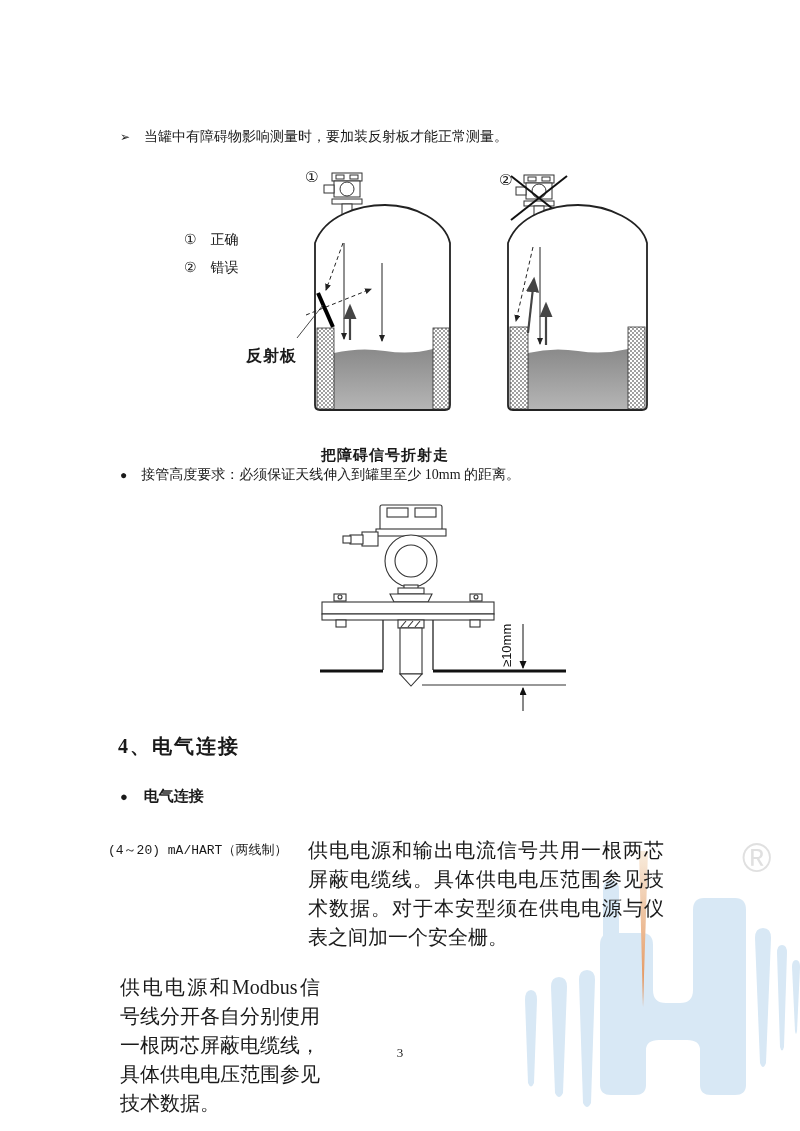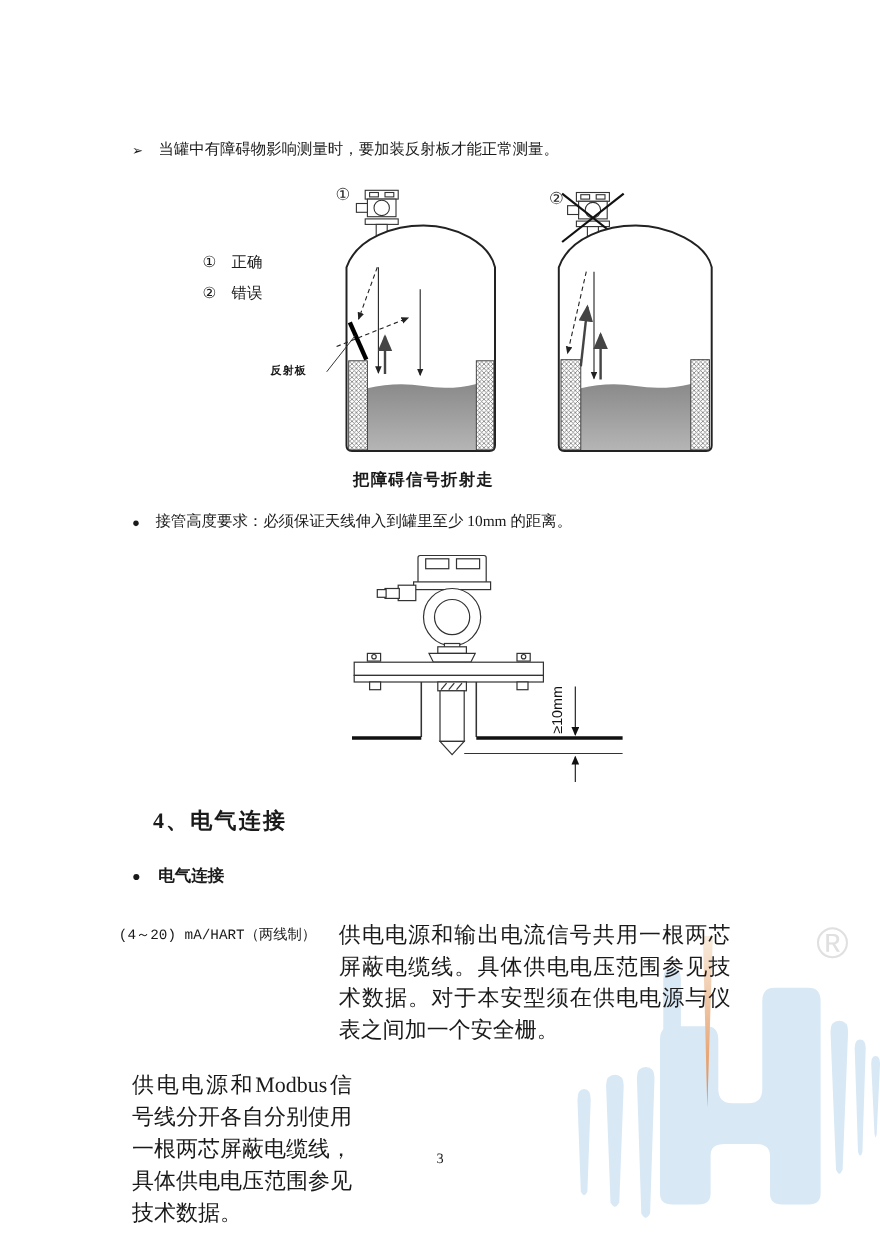--- a/index.html
+++ b/index.html
@@ -11,23 +11,23 @@
   .wm{position:absolute;z-index:0;}
   .abs{position:absolute;}
   .bullet-line{display:flex;align-items:flex-start;font-size:14px;line-height:20px;}
   .bullet-line .marker{flex:0 0 auto;margin-right:14px;}
   .arrow-marker{font-size:12px;line-height:20px;font-family:"DejaVu Sans",sans-serif;}
   .dot-marker{font-size:12px;line-height:20px;}
   .legend{font-size:14px;line-height:28px;}
   .legend-row{white-space:nowrap;margin-left:40px;}
   .legend-row .num{margin-right:14px;}
   .badge{font-size:15px;font-family:"DejaVu Sans",sans-serif;color:#222;}
-  .reflector{font-size:10px;font-weight:600;letter-spacing:1px;}
+  .reflector{font-size:16px;font-weight:600;letter-spacing:1px;margin-top:16px;}
   .caption{font-size:15px;font-weight:bold;text-align:center;letter-spacing:1px;}
-  .heading{font-size:20px;font-weight:bold;letter-spacing:2px;margin-left:21px;}
+  .heading{font-size:20px;font-weight:bold;letter-spacing:2px;}
   .sub-bullet{font-size:15px;font-weight:bold;display:flex;align-items:center;}
   .sub-bullet .marker{font-size:13px;margin-right:16px;}
   .spec-row{position:absolute;left:0;width:556px;display:grid;grid-template-columns:200px 356px;}
   .spec-label{font-family:"Liberation Mono","DejaVu Sans Mono",monospace;font-size:13px;line-height:29px;white-space:nowrap;}
   .spec-text{font-size:20px;line-height:29px;text-align:justify;}
   .page-num{position:absolute;left:0;top:1045px;width:100%;text-align:center;font-size:13px;}
   .registered{position:absolute;left:742px;top:836px;font-size:40px;color:#e0e0e0;
     font-family:"Liberation Sans",sans-serif;z-index:0;}
   svg text{font-family:"Liberation Sans","DejaVu Sans",sans-serif;}
 </style>
@@ -166,21 +166,21 @@
       <rect x="133" y="164" width="17" height="82" fill="url(#h2)" stroke="#333" stroke-width="0.8"></rect>
 
       <line x1="38" y1="84" x2="21" y2="158" stroke="#222" stroke-width="1" stroke-dasharray="4,3" marker-end="url(#ah2)"></line>
       <line x1="33" y1="170" x2="39" y2="116" stroke="#444" stroke-width="2.2" marker-end="url(#ah2g)"></line>
       <line x1="45" y1="84" x2="45" y2="181" stroke="#222" stroke-width="1" marker-end="url(#ah2)"></line>
       <line x1="51" y1="182" x2="51" y2="141" stroke="#444" stroke-width="2.2" marker-end="url(#ah2g)"></line>
     </svg>
 
     <span class="reflector abs" style="left:246px;top:330px;">反射板</span>
 
-    <div class="caption abs" style="left:295px;top:427px;width:180px;text-align:center;">把障碍信号折射走</div>
+    <div class="caption abs" style="left:295px;top:446px;width:180px;text-align:center;">把障碍信号折射走</div>
 
     <div class="bullet-line abs" style="left:120px;top:465px;width:580px;">
       <span class="marker dot-marker">●</span>
       <span>接管高度要求：必须保证天线伸入到罐里至少 10mm 的距离。</span>
     </div>
 
     <svg class="abs" style="left:310px;top:498px;" width="265" height="215" viewBox="0 0 265 215">
       <defs>
         <marker id="ah3" markerWidth="9" markerHeight="9" refX="7" refY="3.5" orient="auto">
           <path d="M0,0 L8,3.5 L0,7 Z" fill="#111"></path>

